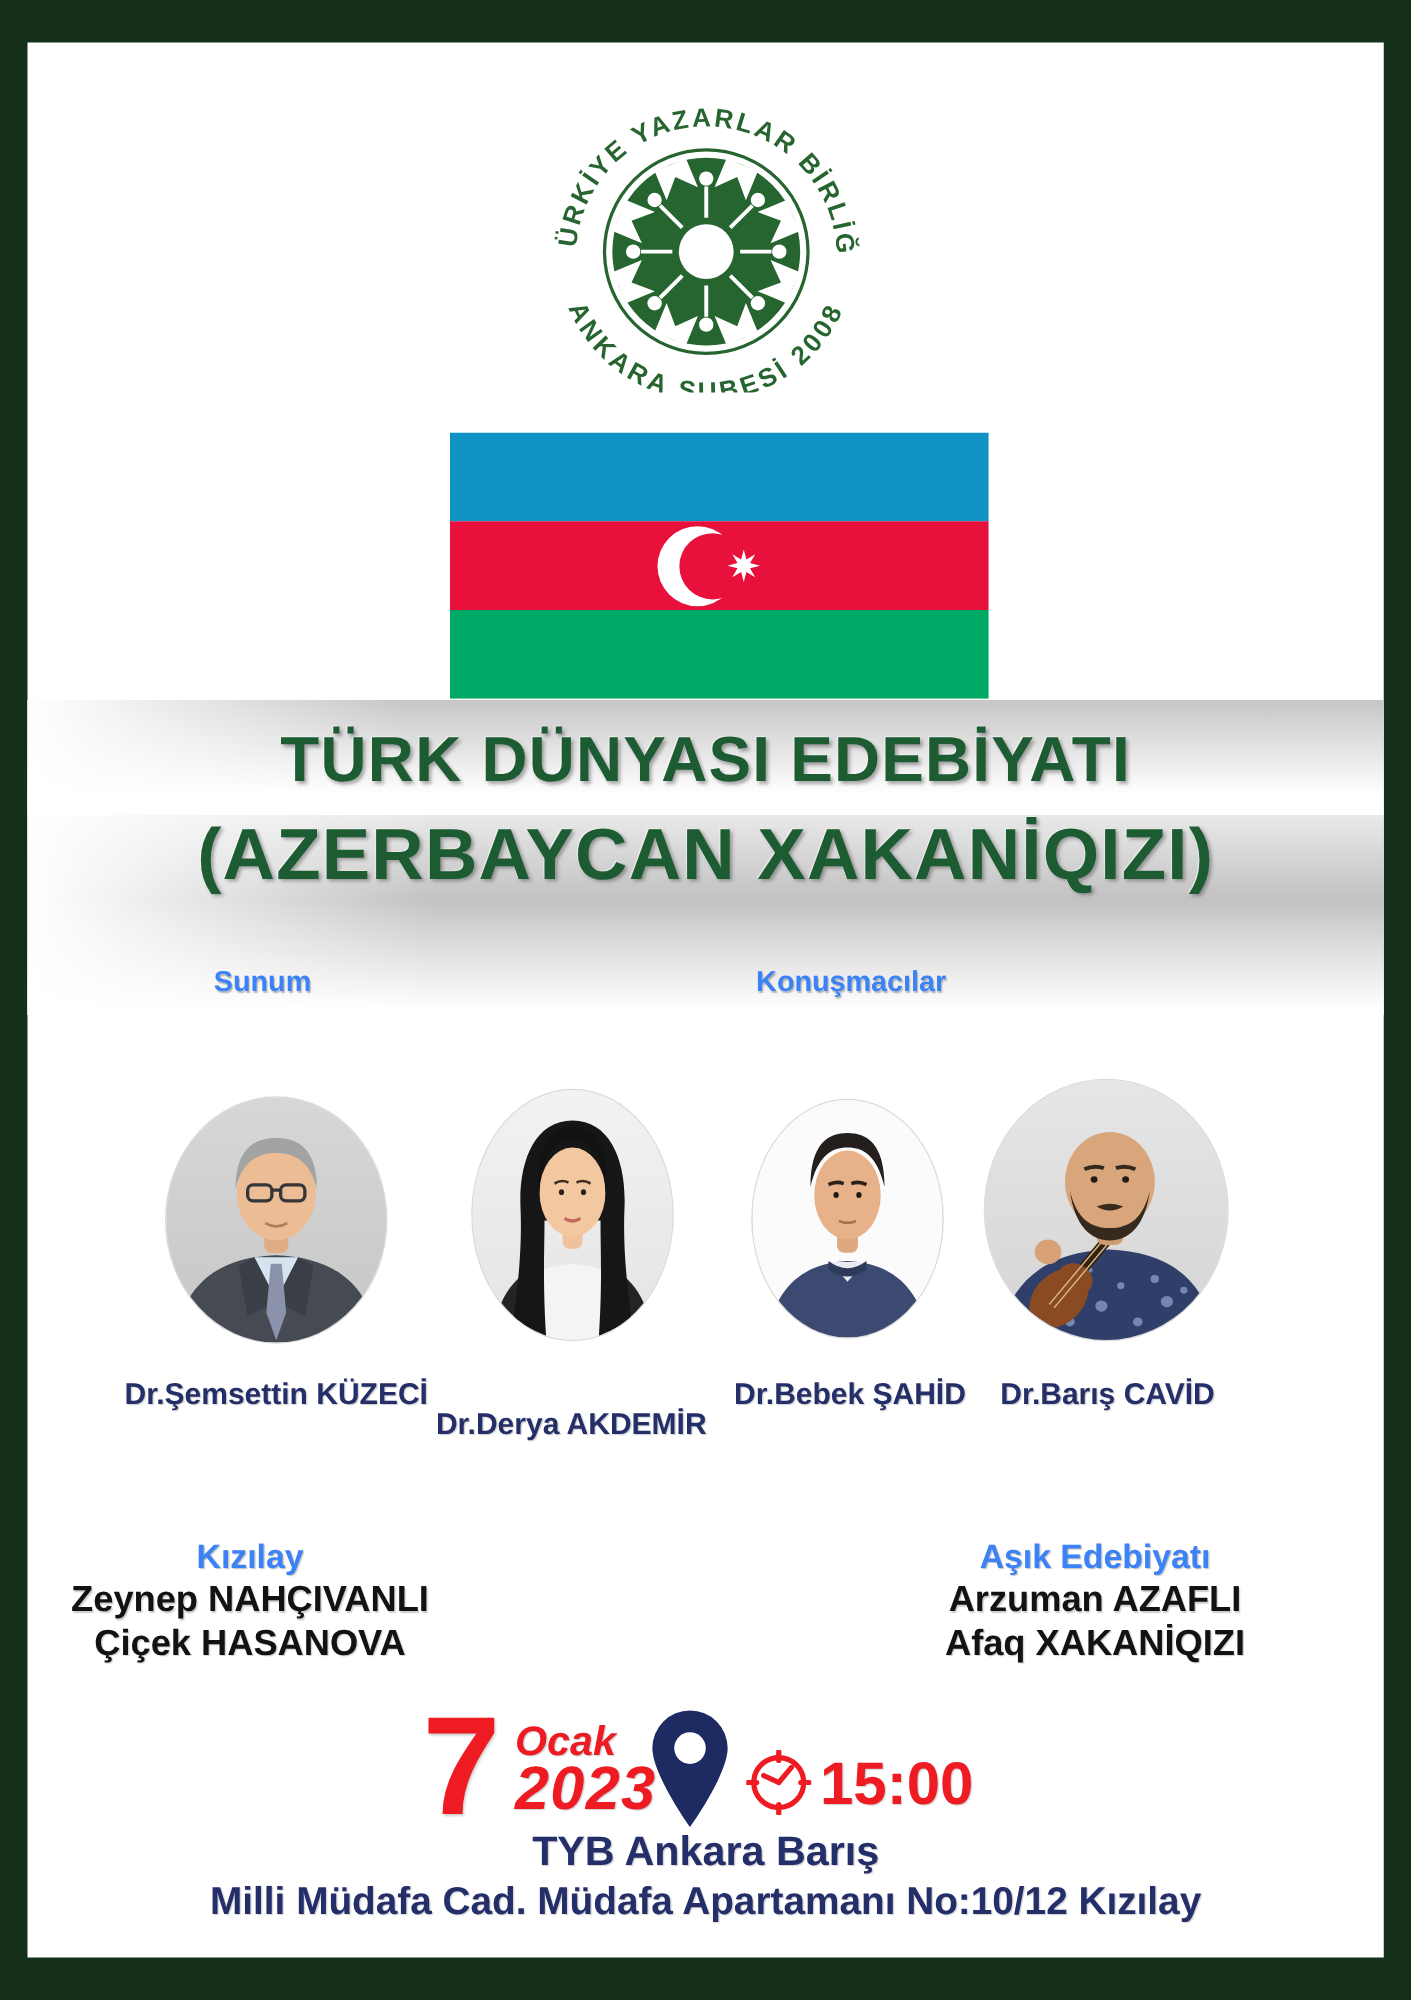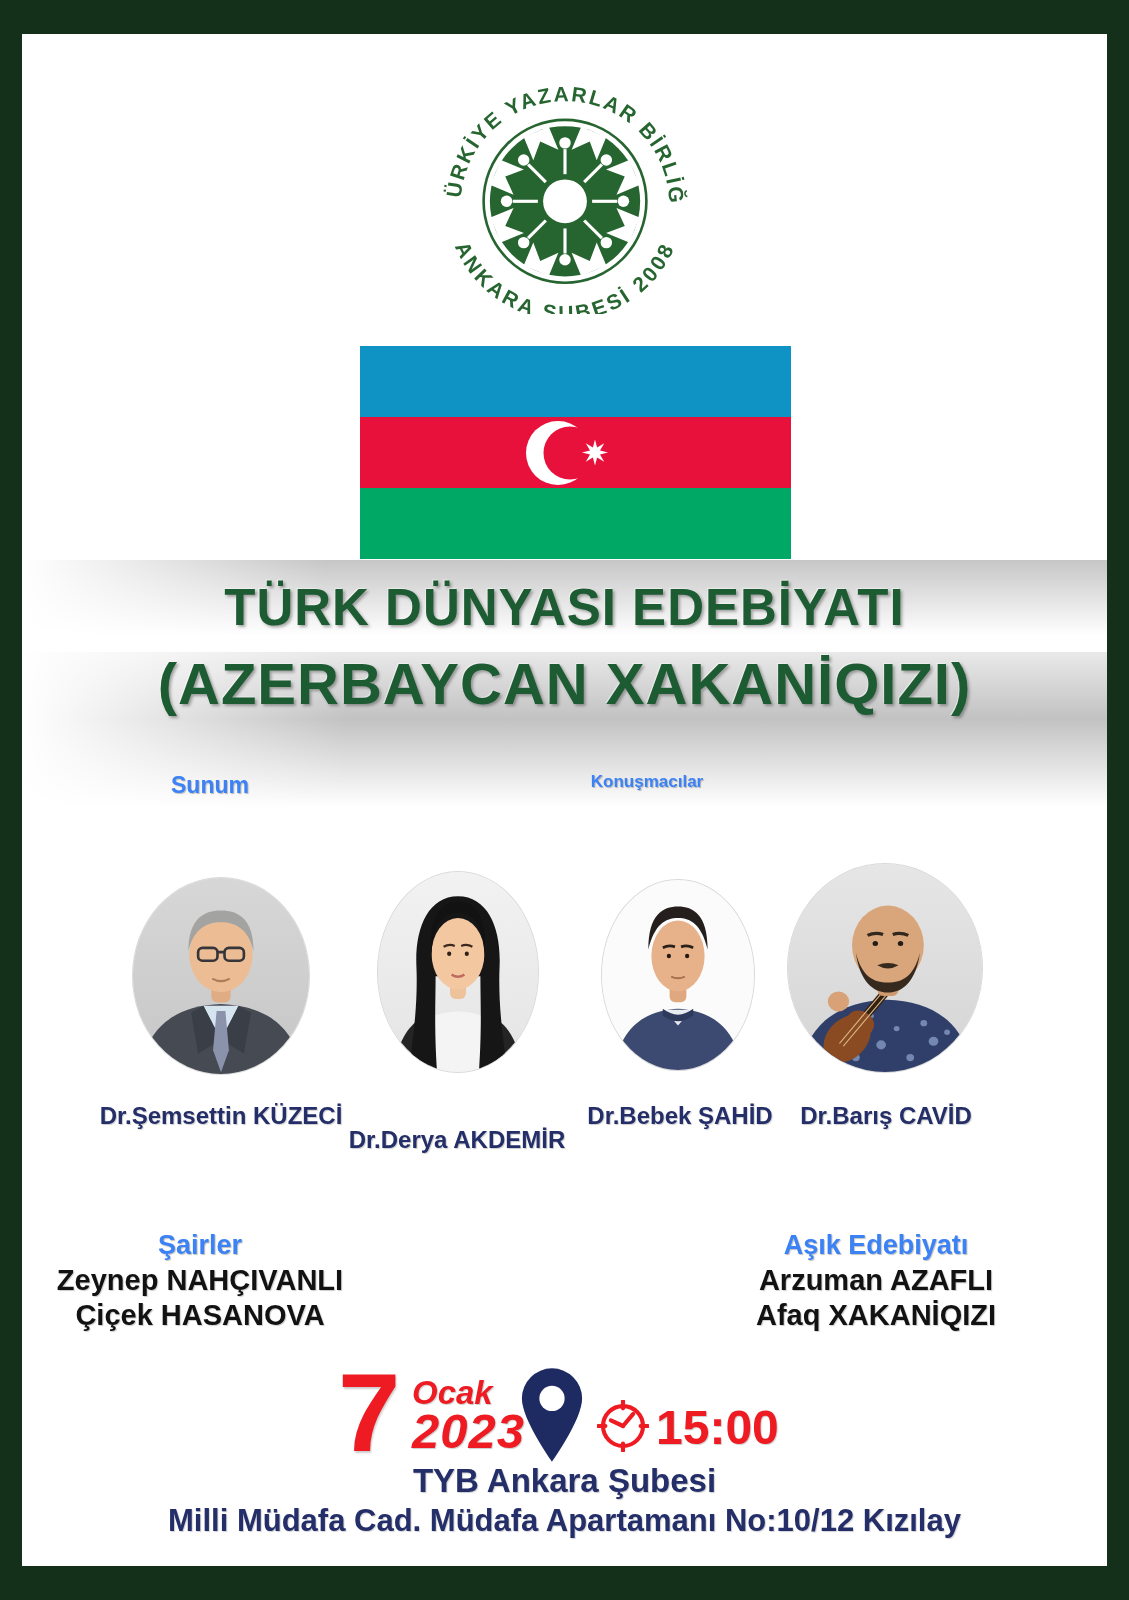--- a/index.html
+++ b/index.html
@@ -33,21 +33,21 @@
     text-shadow:2px 2px 3px rgba(40,40,40,.38), -1px -1px 0 rgba(255,255,255,.45);
     white-space:nowrap;
   }
   .title1{top:578px;font-size:51px;}
   .title2{top:650px;font-size:58px;}
   .redlabel{
     color:#3b82f6;font-weight:700;text-align:center;
     text-shadow:1px 1px 1px rgba(0,0,0,.25);white-space:nowrap;
   }
   .sunum{left:110px;top:772px;width:200px;font-size:23px;}
-  .konusmacilar{left:537px;top:772px;width:220px;font-size:17px;}
+  .konusmacilar{left:537px;top:772px;width:220px;font-size:23px;text-align:right;}
   .oval{
     border-radius:50%;overflow:hidden;
     box-shadow:0 0 0 1px #d9d9d9;
     background:#eee;
   }
   .oval svg{display:block;width:100%;height:100%;}
   .pname{
     top:1102px;width:250px;text-align:center;
     color:#242e69;font-weight:700;font-size:24px;white-space:nowrap;
     text-shadow:1px 1px 1px rgba(0,0,0,.2);
@@ -303,21 +303,21 @@
       <circle cx="116" cy="88" r="2.8" fill="#241b13"></circle>
   </svg>
 </div>
 
 <div class="abs pname" style="left:96px;">Dr.Şemsettin KÜZECİ</div>
 <div class="abs pname" style="left:332px;margin-top:24px;">Dr.Derya AKDEMİR</div>
 <div class="abs pname" style="left:555px;">Dr.Bebek ŞAHİD</div>
 <div class="abs pname" style="left:761px;">Dr.Barış CAVİD</div>
 
 <div>
-  <div class="abs redlabel sect-label" style="left:75px;top:1230px;width:250px;">Şairler</div>
+  <div class="abs redlabel sect-label" style="left:75px;top:1230px;width:250px;">Kızılay</div>
   <div class="abs blackname" style="left:30px;top:1264px;width:340px;">Zeynep NAHÇIVANLI</div>
   <div class="abs blackname" style="left:30px;top:1299px;width:340px;">Çiçek HASANOVA</div>
 </div>
 
 <div>
   <div class="abs redlabel sect-label" style="left:726px;top:1230px;width:300px;">Aşık Edebiyatı</div>
   <div class="abs blackname" style="left:706px;top:1264px;width:340px;">Arzuman AZAFLI</div>
   <div class="abs blackname" style="left:706px;top:1299px;width:340px;">Afaq XAKANİQIZI</div>
 </div>
 
@@ -339,14 +339,14 @@
     <line x1="28" y1="47" x2="28" y2="54.5"></line>
     <line x1="1.5" y1="28" x2="9" y2="28"></line>
     <line x1="47" y1="28" x2="54.5" y2="28"></line>
     <line x1="28" y1="28" x2="15" y2="22"></line>
     <line x1="28" y1="28" x2="39" y2="15"></line>
   </g>
 </svg>
 
 <div class="abs time">15:00</div>
 
-<div class="abs venue">TYB Ankara Şubesi</div>
+<div class="abs venue">TYB Ankara Barış</div>
 <div class="abs address">Milli Müdafa Cad. Müdafa Apartamanı No:10/12 Kızılay</div>
 
 </body></html>

